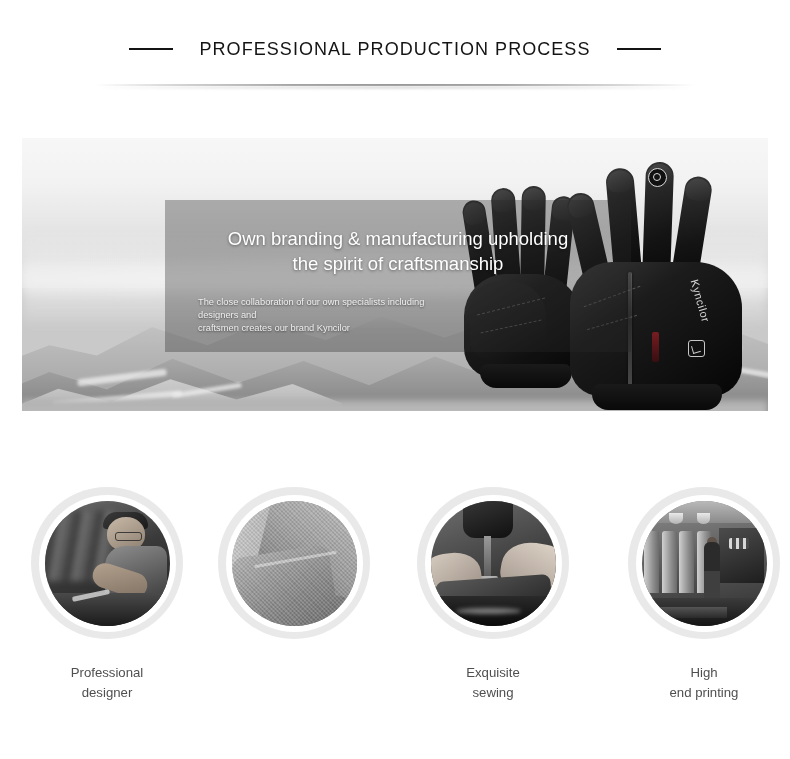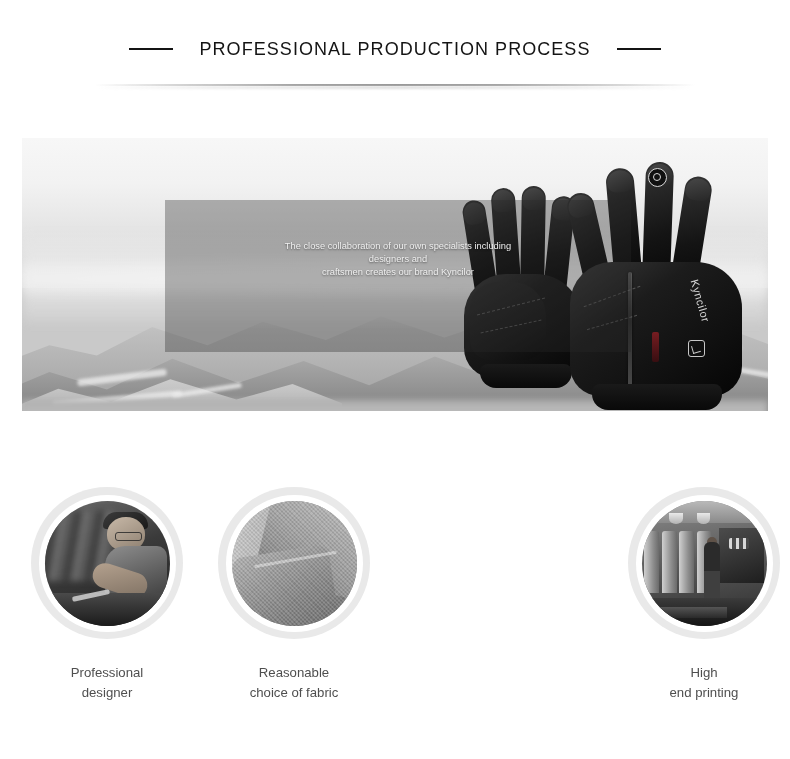--- a/index.html
+++ b/index.html
@@ -186,22 +186,22 @@
   .banner-copy{
     position:absolute;left:143px;top:62px;width:466px;height:152px;
     display:flex;flex-direction:column;align-items:center;justify-content:flex-start;
     padding-top:26px;box-sizing:border-box;
   }
   .headline{
     color:#ffffff;font-size:18.5px;line-height:25px;text-align:center;
     text-shadow:0 1px 3px rgba(0,0,0,.45);width:430px;
   }
   .subcopy{
-    margin-top:14px;color:#f0f0f0;font-size:9.3px;line-height:13px;
-    text-align:center;width:400px;text-shadow:0 1px 2px rgba(0,0,0,.5);
+    margin-top:20px;color:#f0f0f0;font-size:9.3px;line-height:13px;
+    width:400px;text-shadow:0 1px 2px rgba(0,0,0,.5);
   }
 
   
   .cards{
     position:absolute;left:0;top:487px;width:720px;height:230px;
   }
   .card{
     position:absolute;top:0;width:152px;
     display:flex;flex-direction:column;align-items:center;
   }
@@ -375,20 +375,22 @@
         <div class="brand-k" style="left:134px;top:132px;">Kyncilor</div>
         <div class="brand-box" style="left:122px;top:194px;"></div>
         <div class="stitch" style="left:16px;top:150px;width:60px;transform:rotate(-20deg);"></div>
         <div class="stitch" style="left:20px;top:176px;width:52px;transform:rotate(-16deg);"></div>
         <div class="cuff" style="left:26px;top:238px;width:130px;height:26px;"></div>
       </div>
     </div>
 
     <div class="overlay-box"></div>
     <div class="banner-copy">
+      <div class="headline" style="white-space:pre-line;">Own branding &amp; manufacturing upholding
+the spirit of craftsmanship</div>
       <div class="subcopy" style="white-space:pre-line;">The close collaboration of our own specialists including
 designers and
 craftsmen creates our brand Kyncilor</div>
     </div>
   </div>
 </div>
 
 <div class="cards">
 
   <div class="card" style="left:31px;">
@@ -415,24 +417,40 @@
       <div class="ring-gap">
         <div class="photo t2">
           <span class="fold-a"></span>
             <span class="fold-b"></span>
             <span class="fold-c"></span>
           <span class="edge"></span>
             <span class="knit"></span>
         </div>
       </div>
     </div>
-    <div class="caption">Reasonable
-choice of fabric</div>
   </div>
 
+  <div class="card" style="left:417px;">
+    <div class="ring">
+      <div class="ring-gap">
+        <div class="photo t3">
+          <span class="machine"></span>
+            <span class="needlebar"></span>
+            <span class="presser"></span>
+          <span class="hand-l"></span>
+            <span class="hand-r"></span>
+            <span class="fabric"></span>
+          <span class="plate"></span>
+            <span class="gleam"></span>
+        </div>
+      </div>
+    </div>
+    <div class="caption">Exquisite
+sewing</div>
+  </div>
 
   <div class="card" style="left:628px;">
     <div class="ring">
       <div class="ring-gap">
         <div class="photo t4">
           <span class="ceiling"></span>
             <span class="lamp l1"></span>
             <span class="lamp l2"></span>
           <span class="press p1"></span>
             <span class="press p2"></span>

